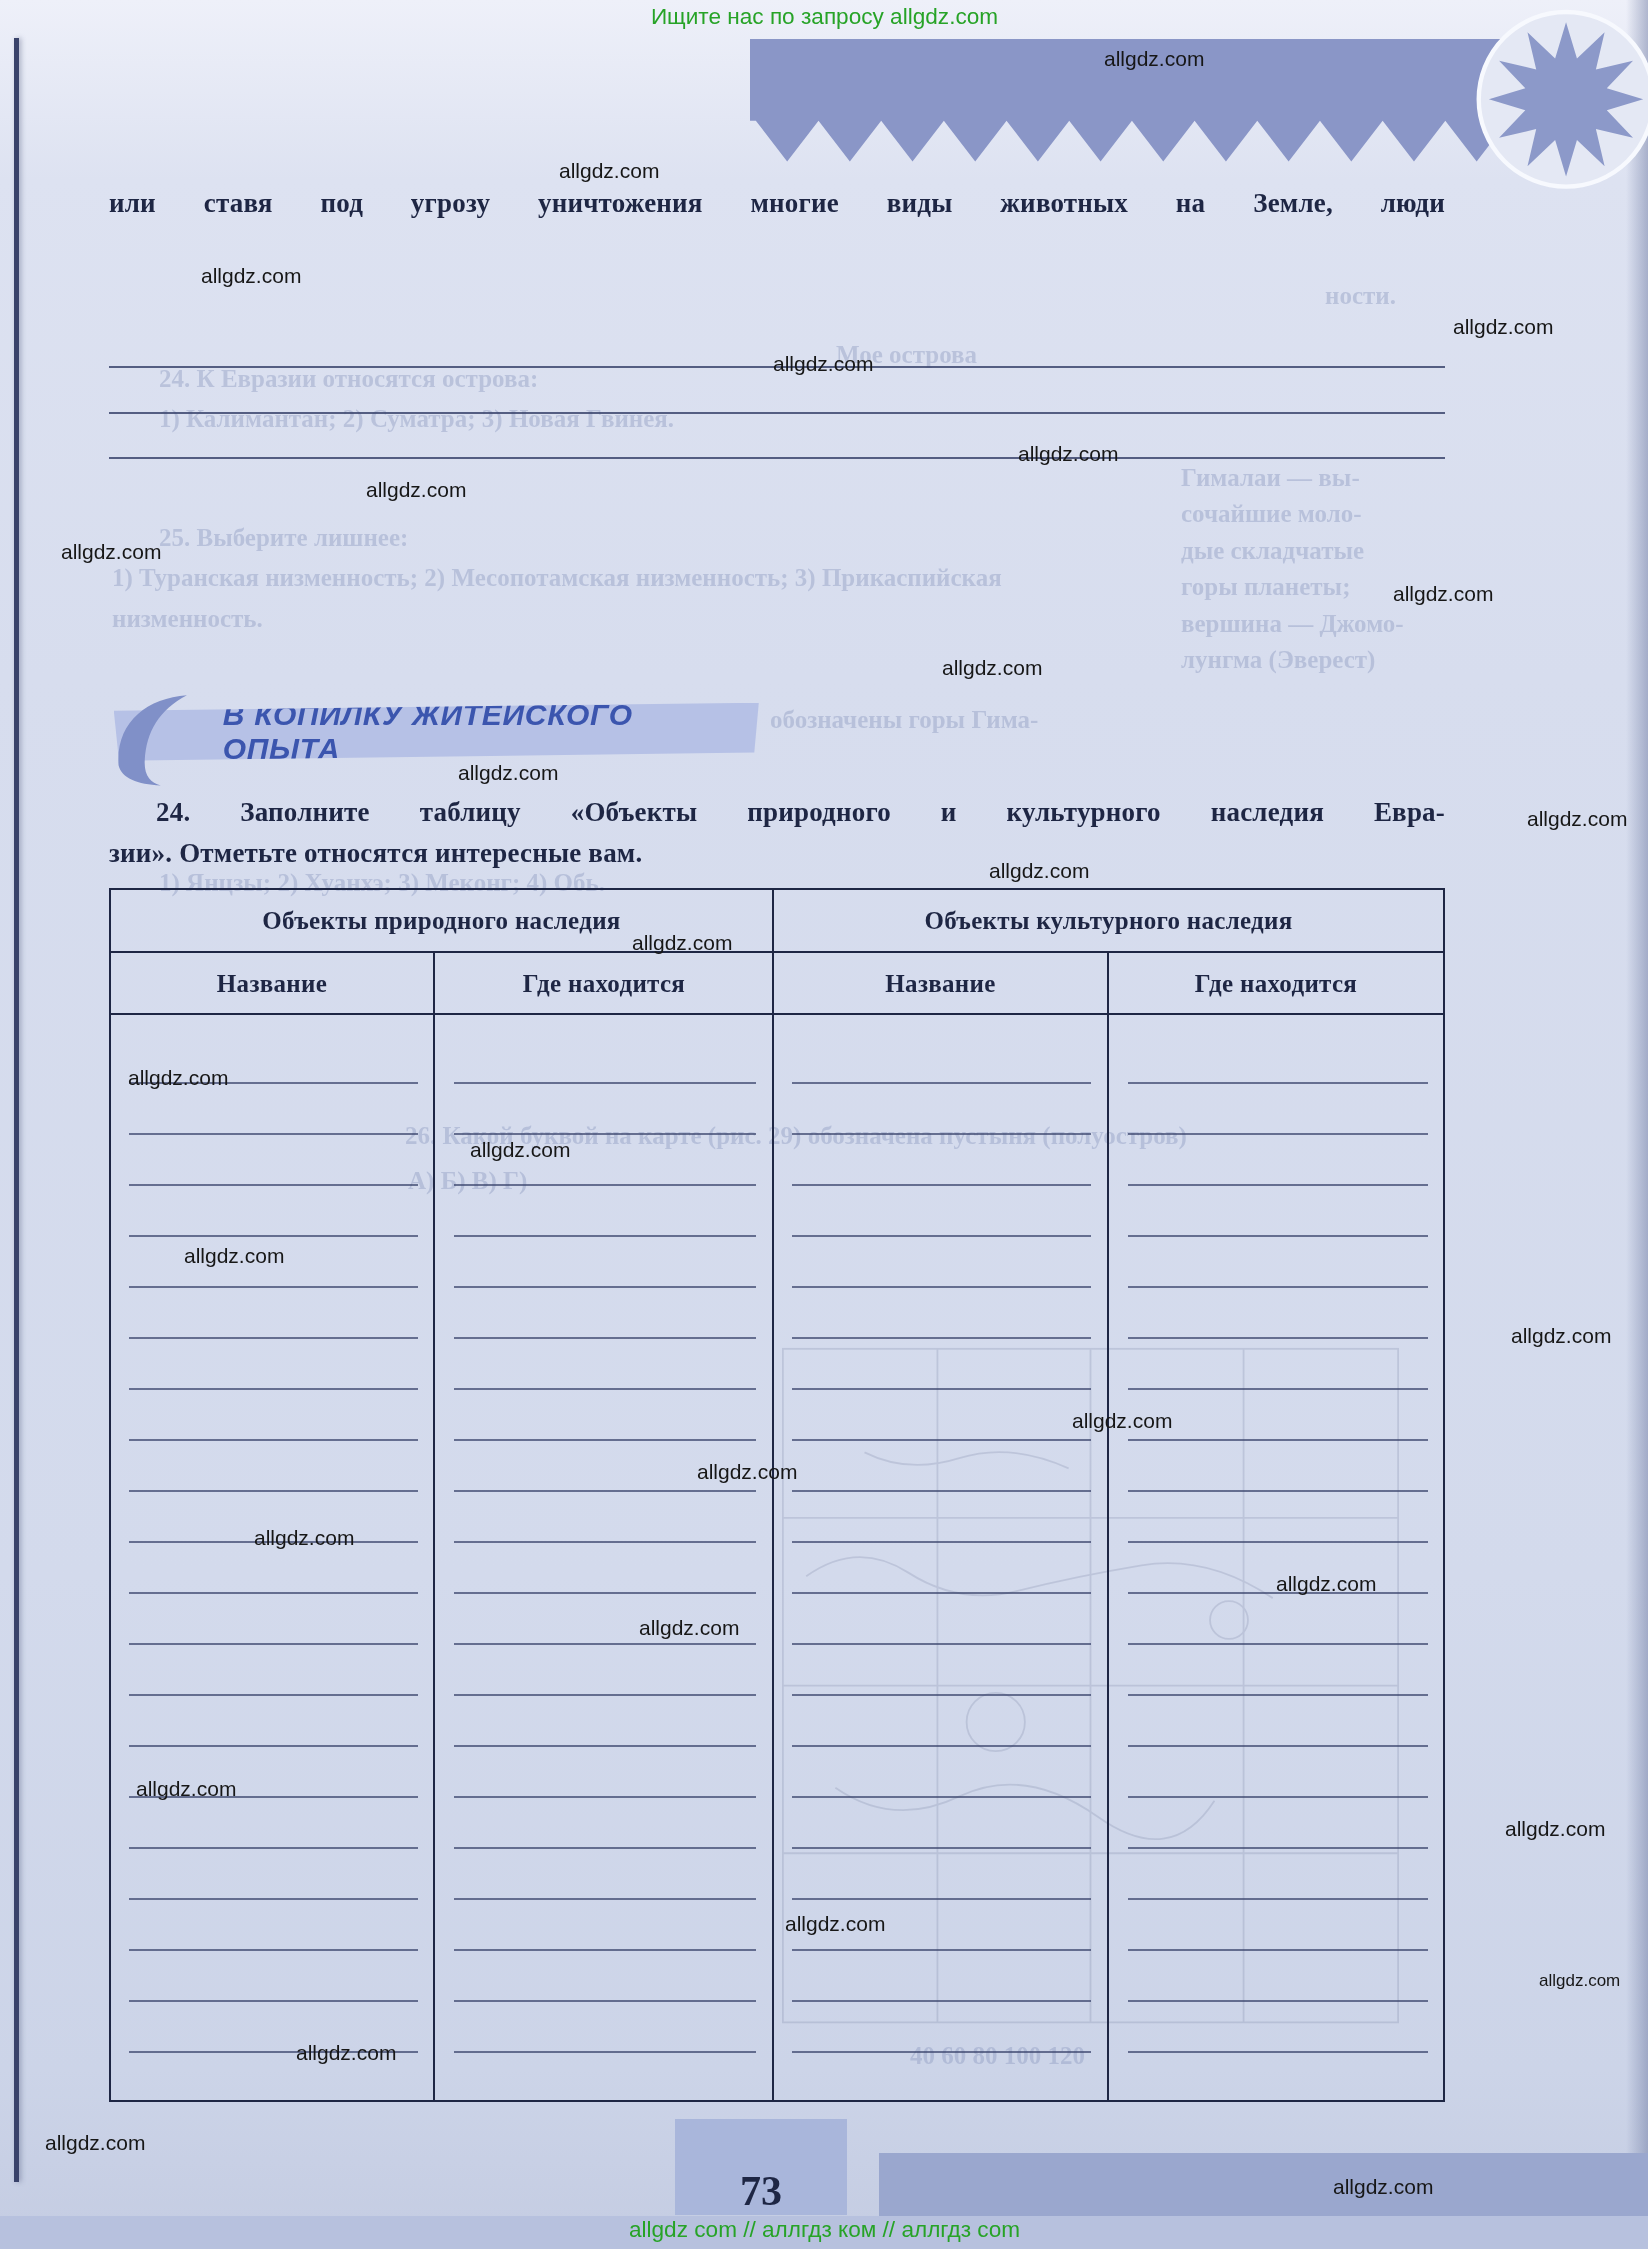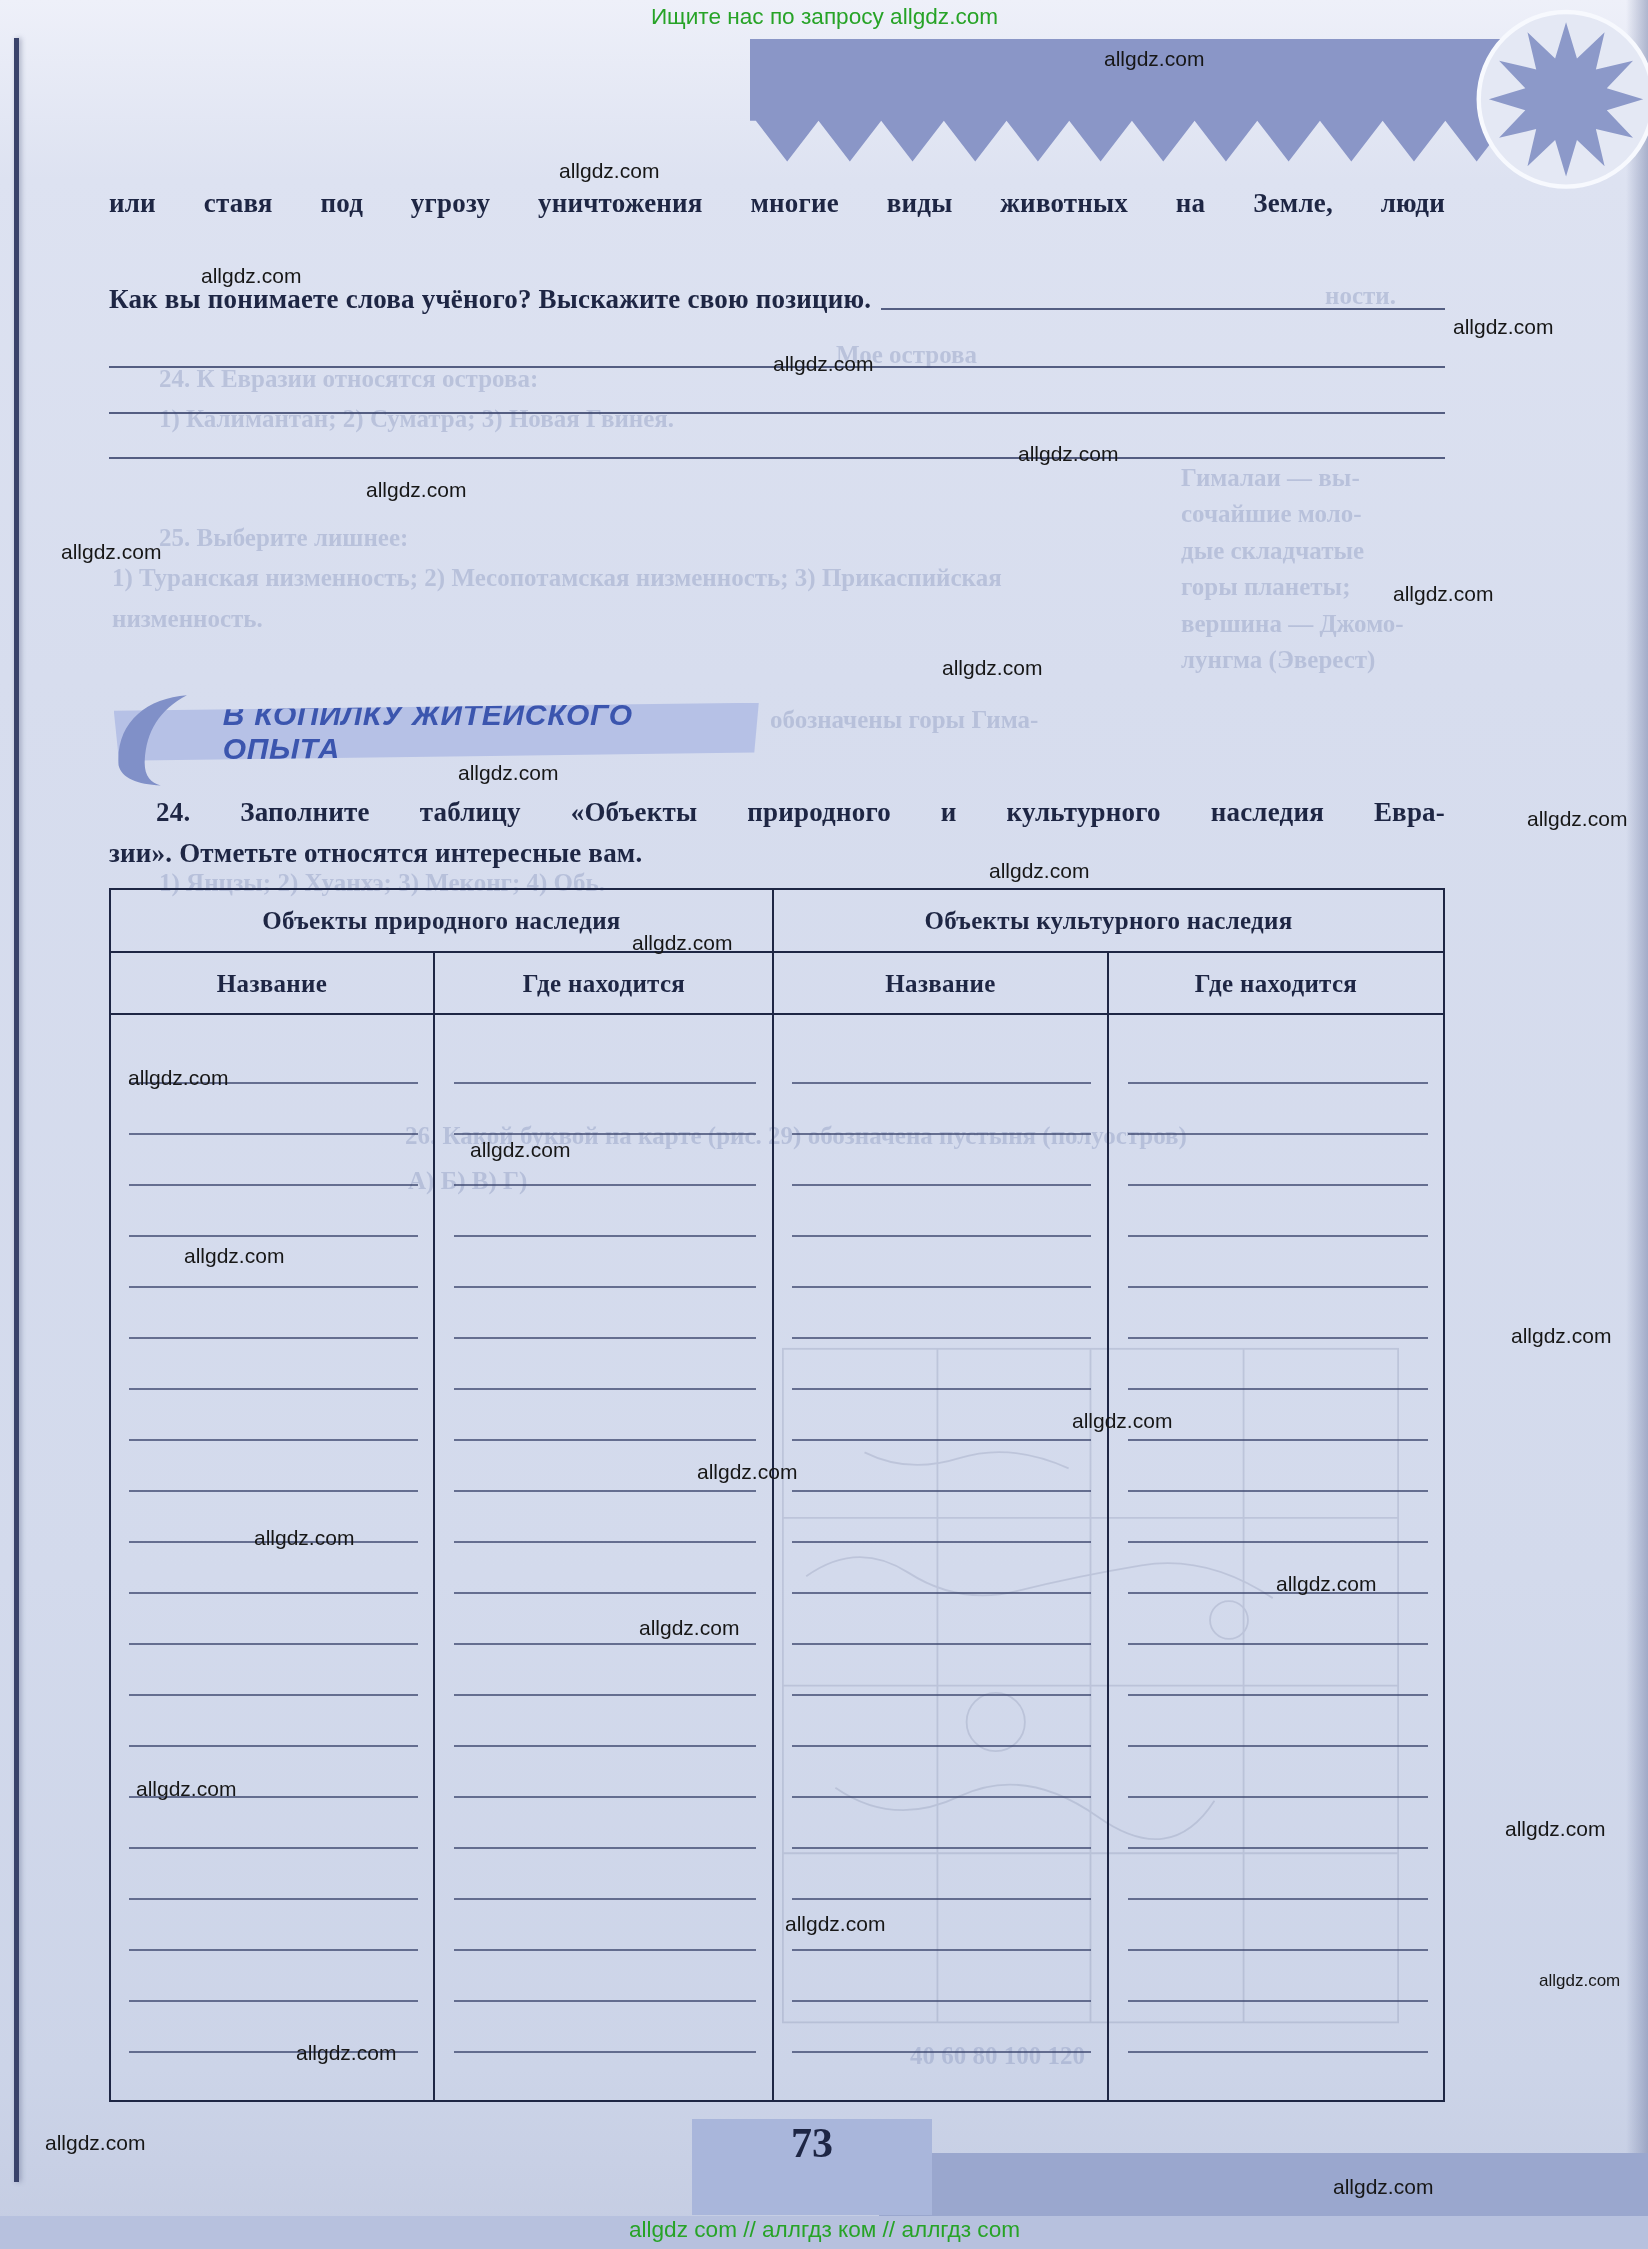--- a/index.html
+++ b/index.html
@@ -64,22 +64,22 @@
     background-image:repeating-linear-gradient(to bottom,transparent 0 49px,rgba(58,68,108,.72) 49px 51px)}
   .wlA{left:17.5px;width:289px}
   .wlB{left:343px;width:302px}
   .wlC{left:681px;width:299px}
   .wlD{left:1017px;width:300px}
 
   .ghost-map{position:absolute;left:777px;top:1343px;opacity:.13;z-index:1}
 
   .corner-br{position:absolute;left:879px;top:2153px;right:0;bottom:0;background:#9aa7ce;z-index:3}
   .strip-bottom{position:absolute;left:0;top:2216px;right:0;bottom:0;background:#b7c1de;z-index:3}
-  .pn-box{position:absolute;left:692px;top:2119px;width:240px;height:96px;background:var(--pagenum-box,#a9b6db);
-    z-index:4;display:flex;align-items:flex-start;justify-content:center}
+  .pn-box{position:absolute;left:675px;top:2119px;width:172px;height:96px;background:var(--pagenum-box,#a9b6db);
+    z-index:4;display:flex;align-items:flex-end;justify-content:center}
   .pn-box span{font-size:42px;font-weight:bold;color:var(--ink,#1e2644)}
 
   .wm-layer{position:absolute;inset:0;z-index:10}
   .wm{position:absolute;font-family:"Liberation Sans",sans-serif;font-size:21px;color:#171717;white-space:nowrap}
   .wm-sm{font-size:17px}
 </style>
 </head>
 <body>
 
 <div class="stage">
@@ -96,24 +96,20 @@
     <circle cx="132" cy="128" r="120" fill="#e4e8f4" stroke="#f7f9fe" stroke-width="6"></circle>
     <polygon fill="#8c99c9" points="132,22 147,72 185,36 173,87 224,75 188,113 238,128 188,143 224,181 173,169 185,220 147,184 132,234 117,184 79,220 91,169 40,181 76,143 26,128 76,113 40,75 91,87 79,36 117,72"></polygon>
   </svg>
 
   <div class="green top">Ищите нас по запросу allgdz.com</div>
 
   <div class="para book">
     <div class="jl">или ставя под угрозу уничтожения многие виды животных на Земле, люди</div>
   </div>
 
-  <div class="qrow book">
-    <span class="qtext">Как вы понимаете слова учёного? Выскажите свою позицию.</span>
-    <span class="fill"></span>
-  </div>
   <div class="rline" style="top:366px"></div>
   <div class="rline" style="top:412px"></div>
   <div class="rline" style="top:457px"></div>
 
   <div class="ghost-layer">
       <span class="ghost" style="left: 1317px; top: 282px; margin-left: 8px;">ности.</span>
       <span class="ghost" style="left: 836px; top: 341px;">Мое острова</span>
       <span class="ghost" style="left: 159px; top: 365px;">24. К Евразии относятся острова:</span>
       <span class="ghost" style="left: 159px; top: 405px;">1) Калимантан; 2) Суматра; 3) Новая Гвинея.</span>
       <span class="ghost" style="left: 159px; top: 524px;">25. Выберите лишнее:</span>

